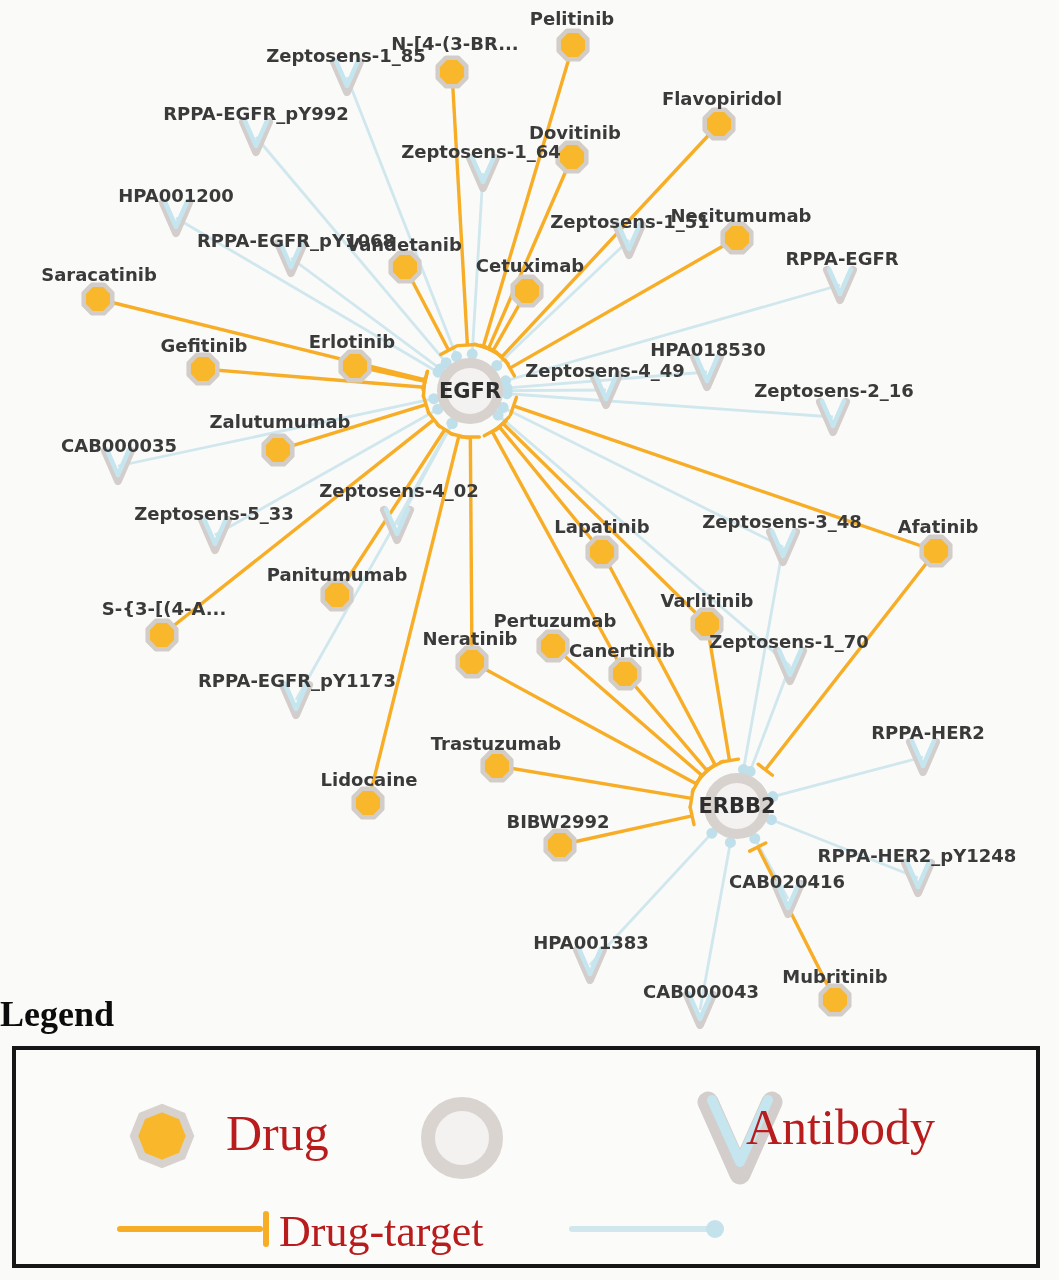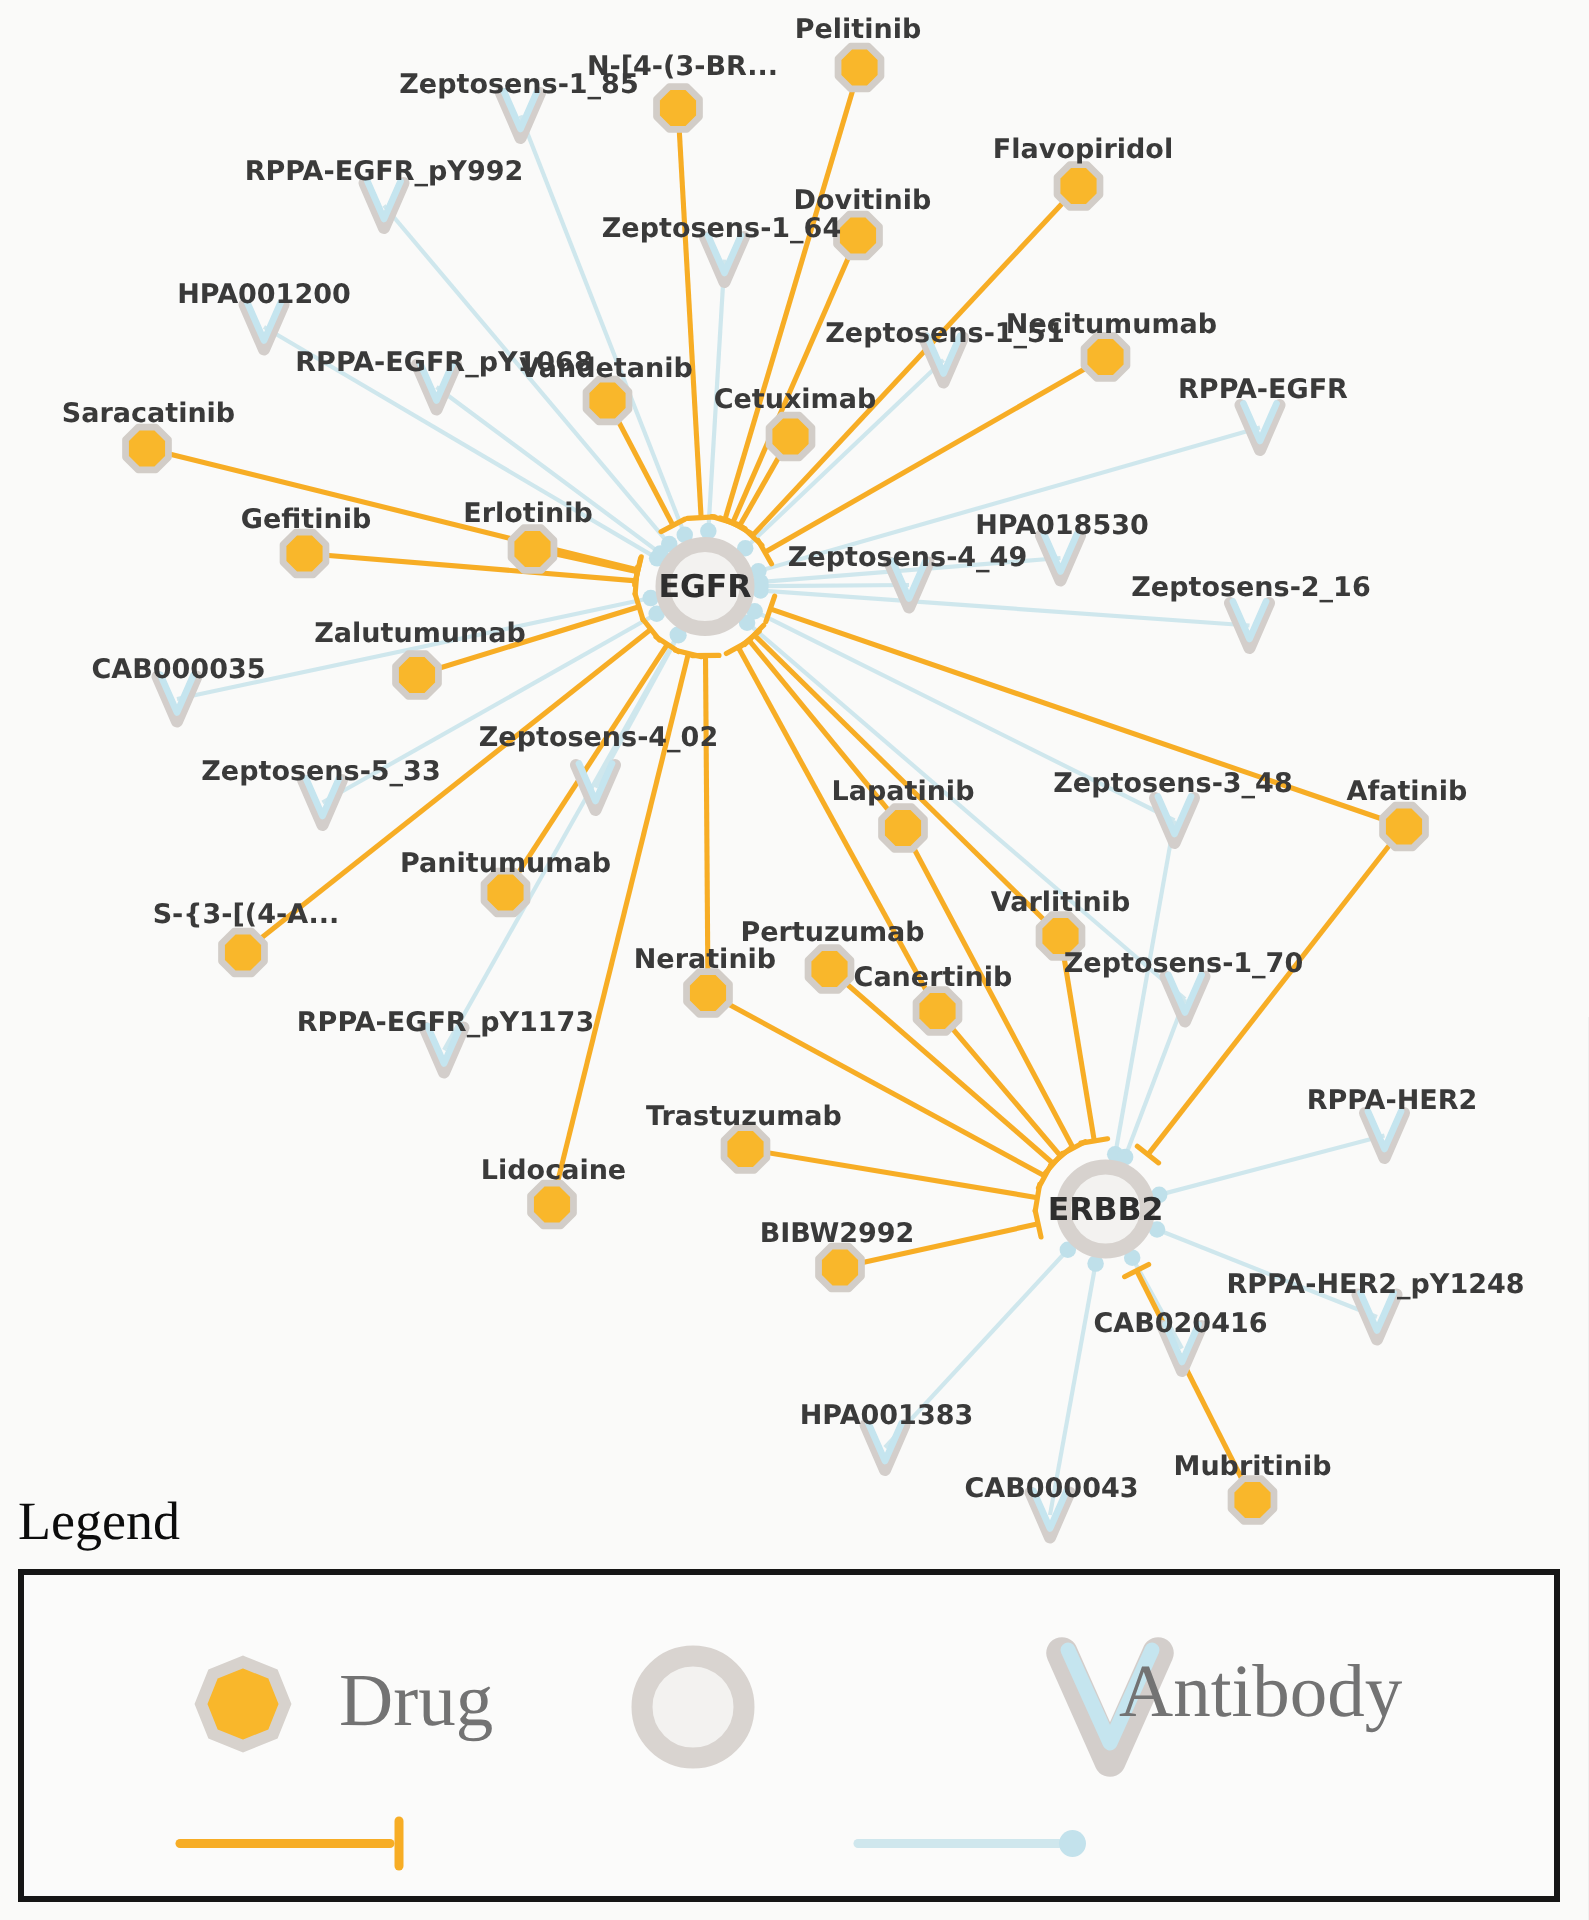--- a/index.html
+++ b/index.html
@@ -1,26 +1,26 @@
 <!DOCTYPE html>
 <html><head>
 <meta charset="utf-8">
 <style>
   html,body{margin:0;padding:0;background:#e8e8e8;}
   #screen{position:relative;width:1059px;height:1280px;background:#fafaf9;overflow:hidden;
           font-family:"DejaVu Sans",sans-serif;}
   #net{position:absolute;left:0;top:0;}
   .node-label{font-family:"DejaVu Sans",sans-serif;font-weight:bold;font-size:18px;fill:#3a3a3a;}
   .gene-label{font-family:"DejaVu Sans",sans-serif;font-weight:bold;font-size:21px;fill:#2e2e2e;}
-  #legend-heading{position:absolute;left:12px;top:993px;font-family:"Liberation Serif","DejaVu Serif",serif;
-          font-weight:normal;font-size:36px;color:#0c0c0c;}
+  #legend-heading{position:absolute;left:0;top:993px;font-family:"Liberation Serif","DejaVu Serif",serif;
+          font-weight:bold;font-size:36px;color:#0c0c0c;}
   #legend-box{position:absolute;left:12px;top:1046px;width:1028px;height:222px;
           border:4px solid #161616;background:#fbfbfa;box-sizing:border-box;}
   .leg-icon{position:absolute;}
-  .leg-label{position:absolute;font-family:"Liberation Serif","DejaVu Serif",serif;color:#737373;}
+  .leg-label{position:absolute;font-family:"Liberation Serif","DejaVu Serif",serif;color:#b91c1c;}
   .leg-big{font-size:50px;}
   .leg-small{font-size:44px;}
 </style>
 </head>
 <body>
 
 <div id="screen">
 
   <svg id="net" width="1059" height="1280" viewBox="0 0 1059 1280">
       <g>
@@ -358,20 +358,21 @@
     <svg class="leg-icon" style="left:676px;top:34px" width="96" height="104">
       <polyline points="16,18 48,90 80,18" fill="none" stroke="#d3cecb" stroke-width="21" stroke-linecap="round" stroke-linejoin="round"></polyline>
       <polyline points="20,16 48,78 76,16" fill="none" stroke="#c5e5ef" stroke-width="10" stroke-linecap="round" stroke-linejoin="round"></polyline>
     </svg>
     <div class="leg-label leg-big" style="left:730px;top:48px">Antibody</div>
 
     <svg class="leg-icon" style="left:98px;top:158px" width="165" height="42">
       <line x1="6" y1="21" x2="146" y2="21" stroke="#f7ad25" stroke-width="6" stroke-linecap="round"></line>
       <line x1="152" y1="6" x2="152" y2="36" stroke="#f7ad25" stroke-width="6" stroke-linecap="round"></line>
     </svg>
+    <div class="leg-label leg-small" style="left:263px;top:156px">Drug-target</div>
 
     <svg class="leg-icon" style="left:550px;top:158px" width="165" height="42">
       <line x1="6" y1="21" x2="140" y2="21" stroke="#cfe7ed" stroke-width="6" stroke-linecap="round"></line>
       <circle cx="149" cy="21" r="9" fill="#c3e2ec"></circle>
     </svg>
 
   </div>
 </div>
 
 </body></html>

